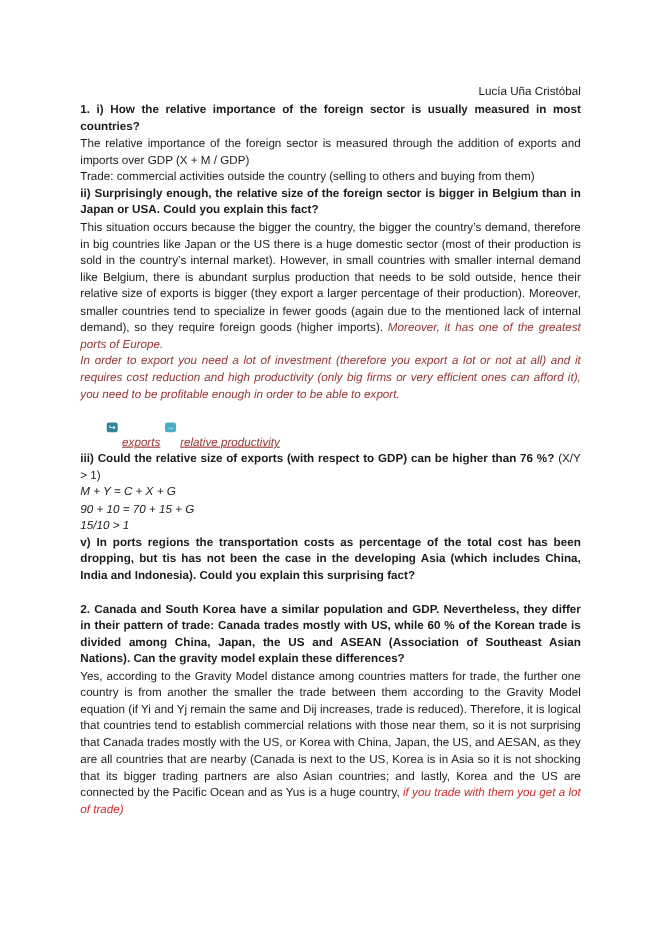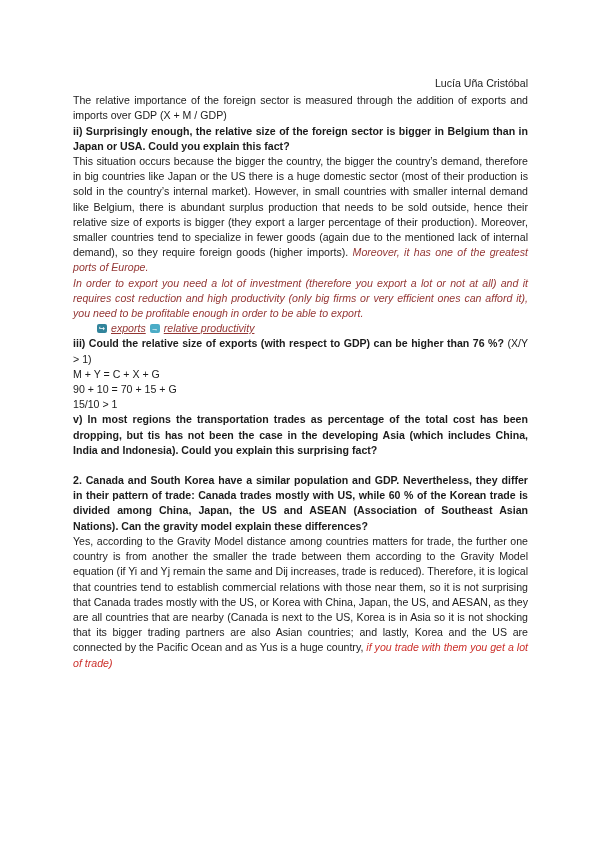--- a/index.html
+++ b/index.html
@@ -21,30 +21,30 @@
     text-align:center;
     font-size:15px;
     line-height:22px;
     margin:2px 0 3px 0;
     letter-spacing:.2px;
   }
   .q{font-weight:700;text-align:justify;}
   .a{text-align:justify;}
   .darkred{color:#943634;font-style:italic;}
   .brightred{color:#cc2f2a;font-style:italic;}
-  .eq{}
+  .eq{font-style:italic;}
   .flow-line{
     padding-left:24px;
     color:#943634;
     font-style:italic;
     display:flex;
     align-items:center;
     gap:4px;
   }
-  .flow-line .lbl{text-decoration:underline;}
+  .flow-line .lbl{text-decoration:underline;margin-top:28px;}
   .mini-icon{
     display:inline-flex;
     align-items:center;
     justify-content:center;
     width:10px;height:9px;
     border-radius:2px;
     color:#ffffff;
     font-size:7.5px;
     line-height:9px;
     font-style:normal;
@@ -55,23 +55,25 @@
   .section-gap{margin-top:15px;}
 </style>
 </head>
 <body>
 
 <div class="page">
 
   <p class="author">Lucía Uña Cristóbal</p>
 
 
+  <p class="q">1. i) How the relative importance of the foreign sector is usually measured in most countries?</p>
 
   <p class="a">The relative importance of the foreign sector is measured through the addition of exports and imports over GDP (X + M / GDP)</p>
 
+  <p class="a">Trade: commercial activities outside the country (selling to others and buying from them)</p>
 
   <p class="q">ii) Surprisingly enough, the relative size of the foreign sector is bigger in Belgium than in Japan or USA. Could you explain this fact?</p>
 
   <p class="a"><span>This situation occurs because the bigger the country, the bigger the country’s demand, therefore in big countries like Japan or the US there is a huge domestic sector (most of their production is sold in the country’s internal market). However, in small countries with smaller internal demand like Belgium, there is abundant surplus production that needs to be sold outside, hence their relative size of exports is bigger (they export a larger percentage of their production). Moreover, smaller countries tend to specialize in fewer goods (again due to the mentioned lack of internal demand), so they require foreign goods (higher imports). </span><span class="darkred">Moreover, it has one of the greatest ports of Europe.</span></p>
 
   <p class="a darkred">In order to export you need a lot of investment (therefore you export a lot or not at all) and it requires cost reduction and high productivity (only big firms or very efficient ones can afford it), you need to be profitable enough in order to  be able to export.</p>
 
   <p class="flow-line">
     <span class="mini-icon icon-dark">↪</span>
     <span class="lbl">exports</span>
@@ -79,20 +81,20 @@
     <span class="lbl">relative productivity</span>
   </p>
 
   <p class="q"><span>iii) Could the relative size of exports (with respect to GDP) can be higher than 76 %? </span><span style="font-weight:400;">(X/Y &gt; 1)</span></p>
 
 
   <p class="eq">M + Y = C + X + G</p>
   <p class="eq">90 + 10 = 70 + 15 + G</p>
   <p class="eq">15/10 &gt; 1</p>
 
-  <p class="q">v) In most regions the transportation trades as percentage of the total cost has been dropping, but tis has not been the case in the developing Asia (which includes China, India and Indonesia). Could you explain this surprising fact?</p>
+  <p class="q">v) In ports regions the transportation costs as percentage of the total cost has been dropping, but tis has not been the case in the developing Asia (which includes China, India and Indonesia). Could you explain this surprising fact?</p>
 
 
   <p class="q section-gap">2. Canada and South Korea have a similar population and GDP. Nevertheless, they differ in their pattern of trade: Canada trades mostly with US, while 60 % of the Korean trade is divided among China, Japan, the US and ASEAN (Association of Southeast Asian Nations). Can the gravity model explain these differences?</p>
 
   <p class="a"><span>Yes, according to the Gravity Model distance among countries matters for trade, the further one country is from another the smaller the trade between them according to the Gravity Model equation (if Yi and Yj remain the same and Dij increases, trade is reduced). Therefore, it is logical that countries tend to establish commercial relations with those near them, so it is not surprising that Canada trades mostly with the US, or Korea with China, Japan, the US, and AESAN, as they are all countries that are nearby (Canada is next to the US, Korea is in Asia so it is not shocking that its bigger trading partners are also Asian countries; and lastly, Korea and the US are connected by the Pacific Ocean and as Yus is a huge country, </span><span class="brightred">if you trade with them you get a lot of trade)</span></p>
 
 </div>
 
 </body></html>

